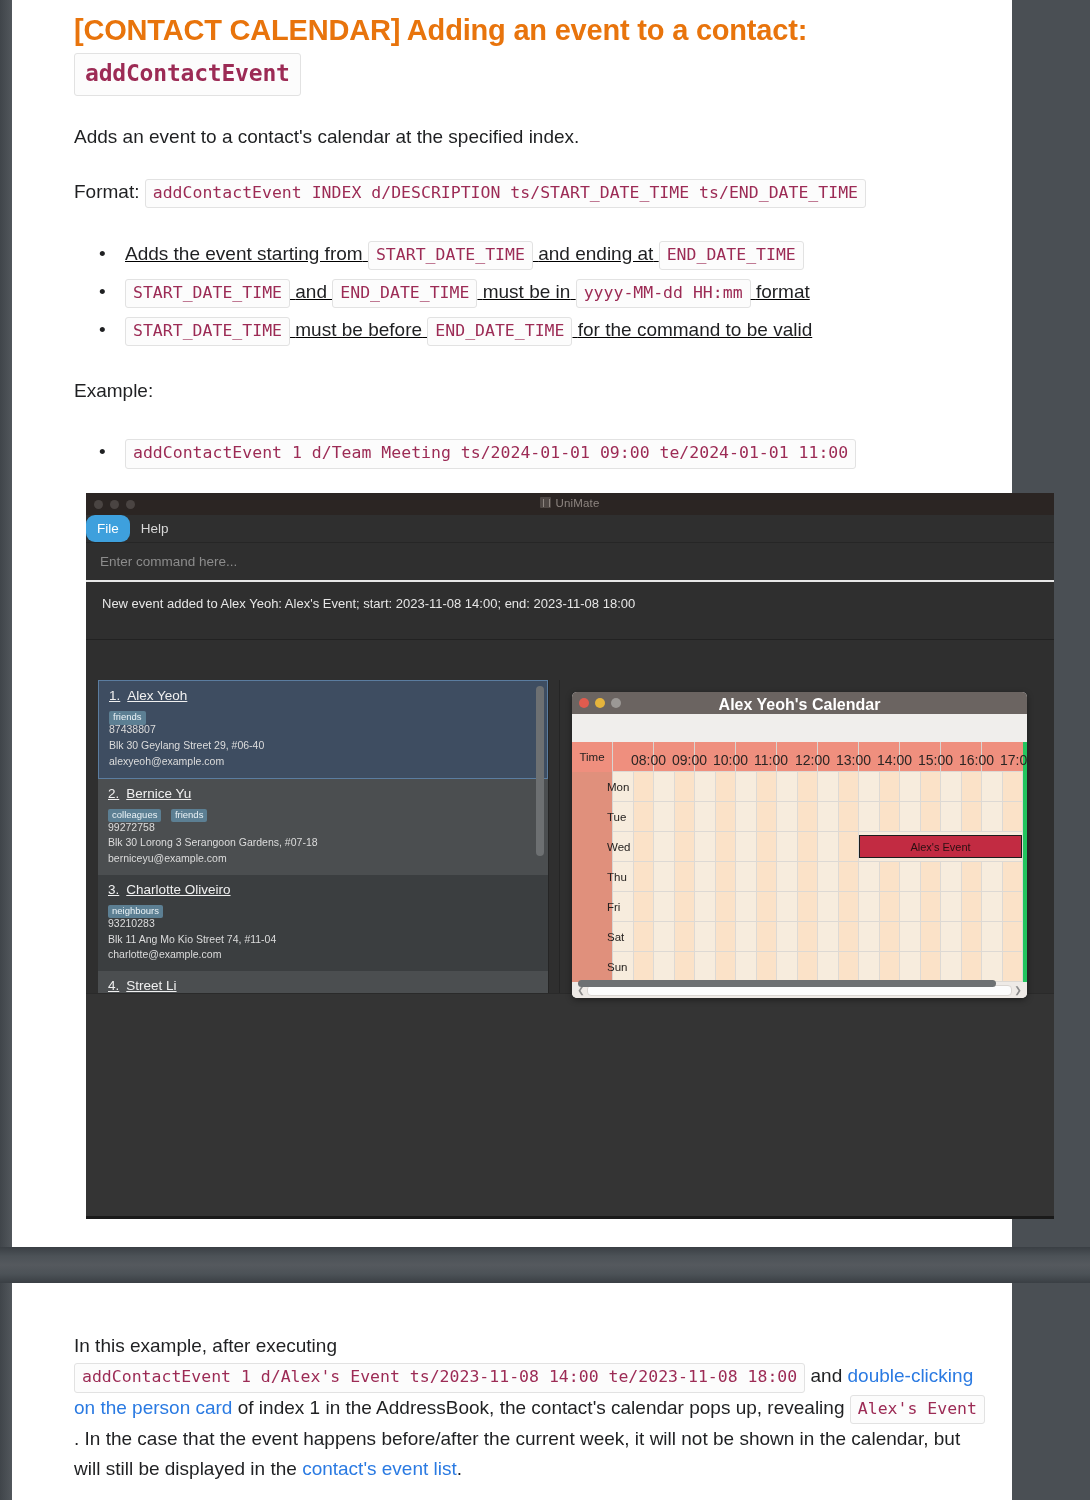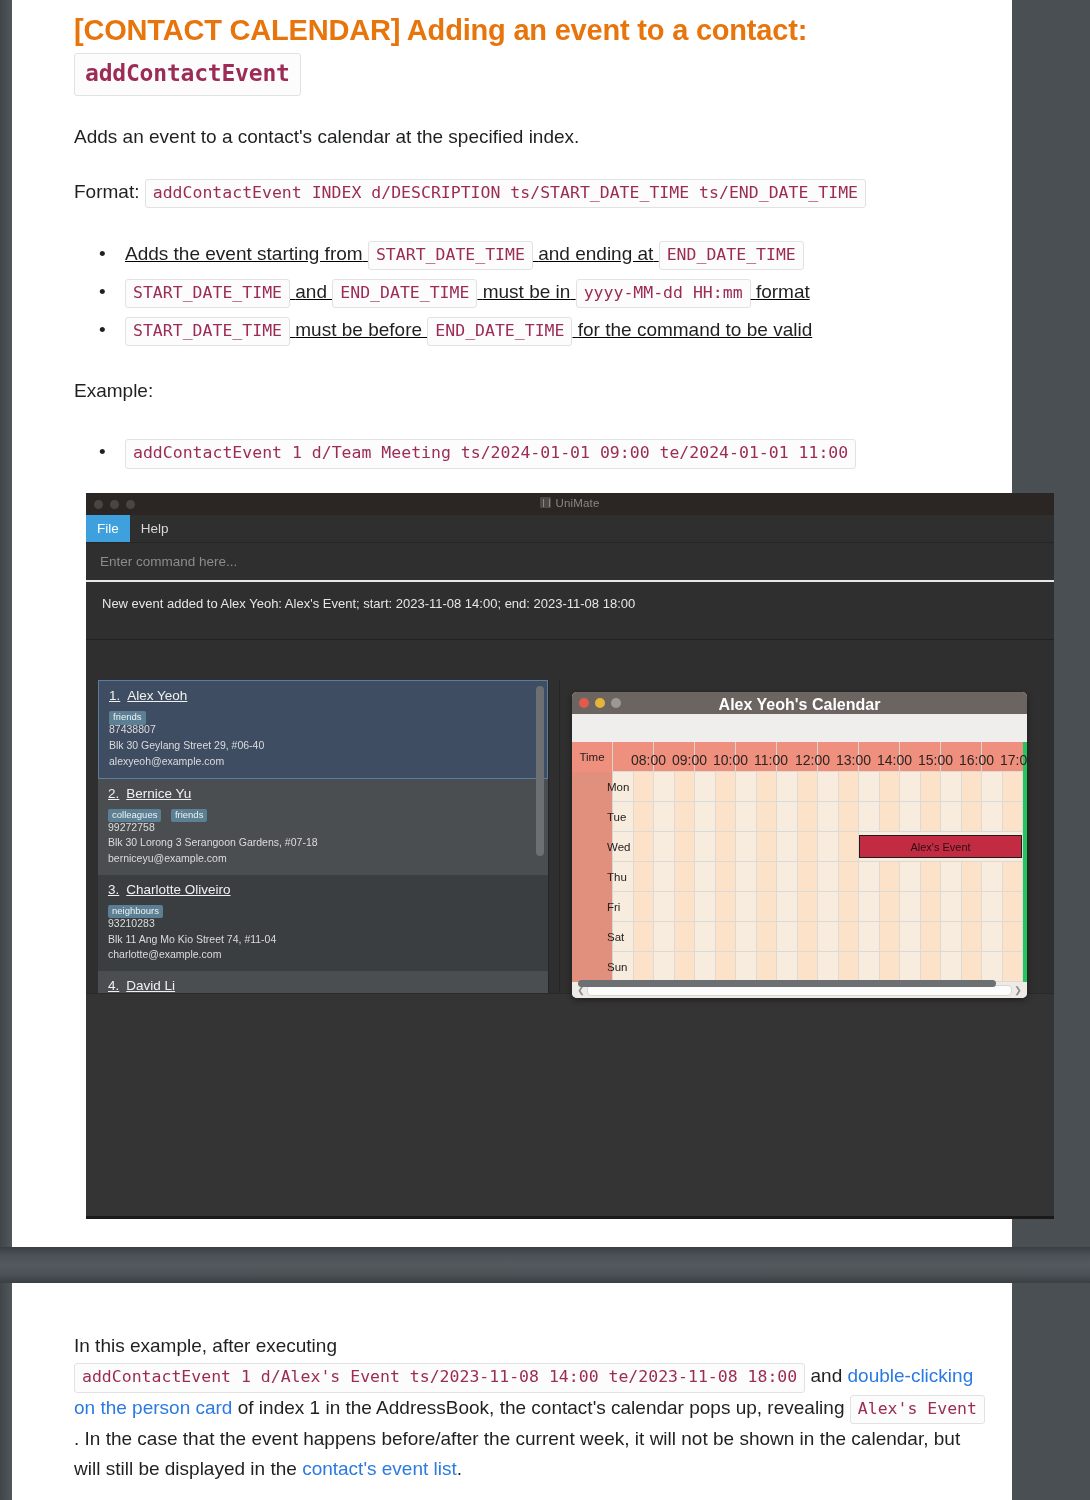--- a/index.html
+++ b/index.html
@@ -164,21 +164,21 @@
     display: flex;
     align-items: stretch;
     border-bottom: 1px solid #262626;
   }
   .menu-item {
     display: flex; align-items: center;
     padding: 0 11px;
     font-size: 13.5px;
     color: #d8d8d8;
   }
-  .menu-item.active { background: #3ea0dd; color: #ffffff; }
+  .menu-item.active { background: #3ea0dd; color: #ffffff; border-radius: 9px; }
 
   .cmdbox {
     height: 39px;
     background: #2f2f2f;
     display: flex;
     align-items: center;
     padding: 0 14px;
     border-bottom: 2px solid #e8e8e8;
     box-sizing: border-box;
   }
@@ -540,21 +540,21 @@
               <div class="tags">
                 <span class="tag">neighbours</span>
               </div>
               <div class="cline">93210283</div>
               <div class="cline">Blk 11 Ang Mo Kio Street 74, #11-04</div>
               <div class="cline">charlotte@example.com</div>
             </div>
 
             <div class="card light">
               <div class="cname">
-                <span class="cidx">4.</span><span>David Li</span>
+                <span class="cidx">4.</span><span>Street Li</span>
               </div>
 
             </div>
 
             <div class="vscroll"></div>
           </div>
 
           <div class="pane-divider"></div>
 
           <div class="calpane">

